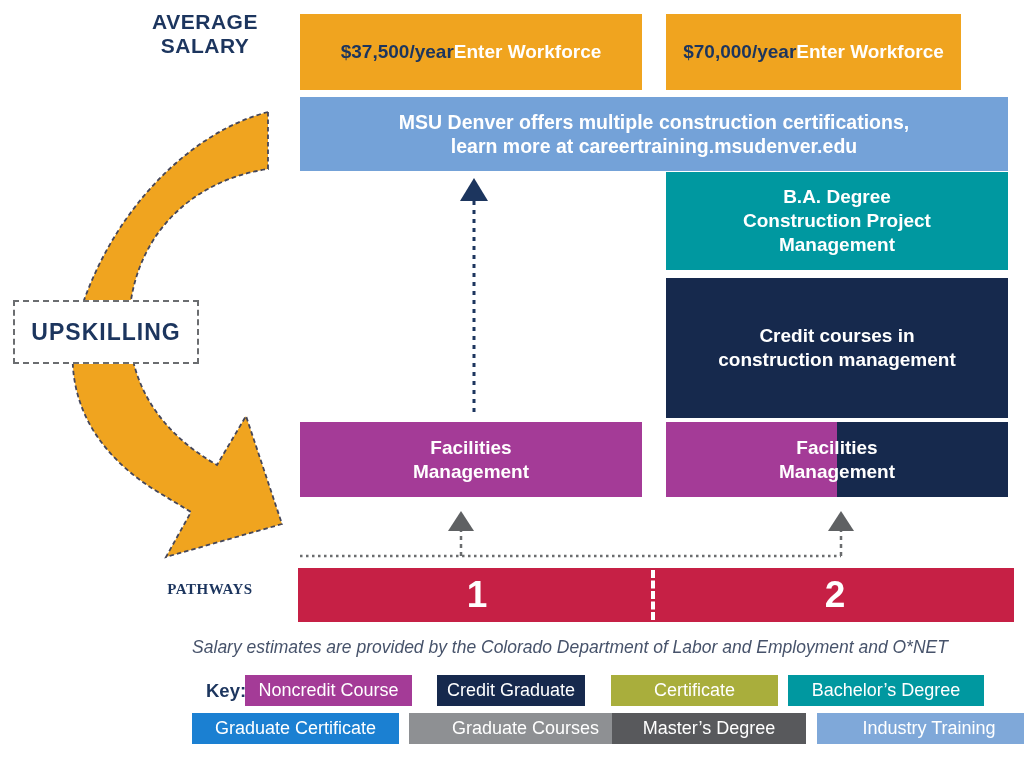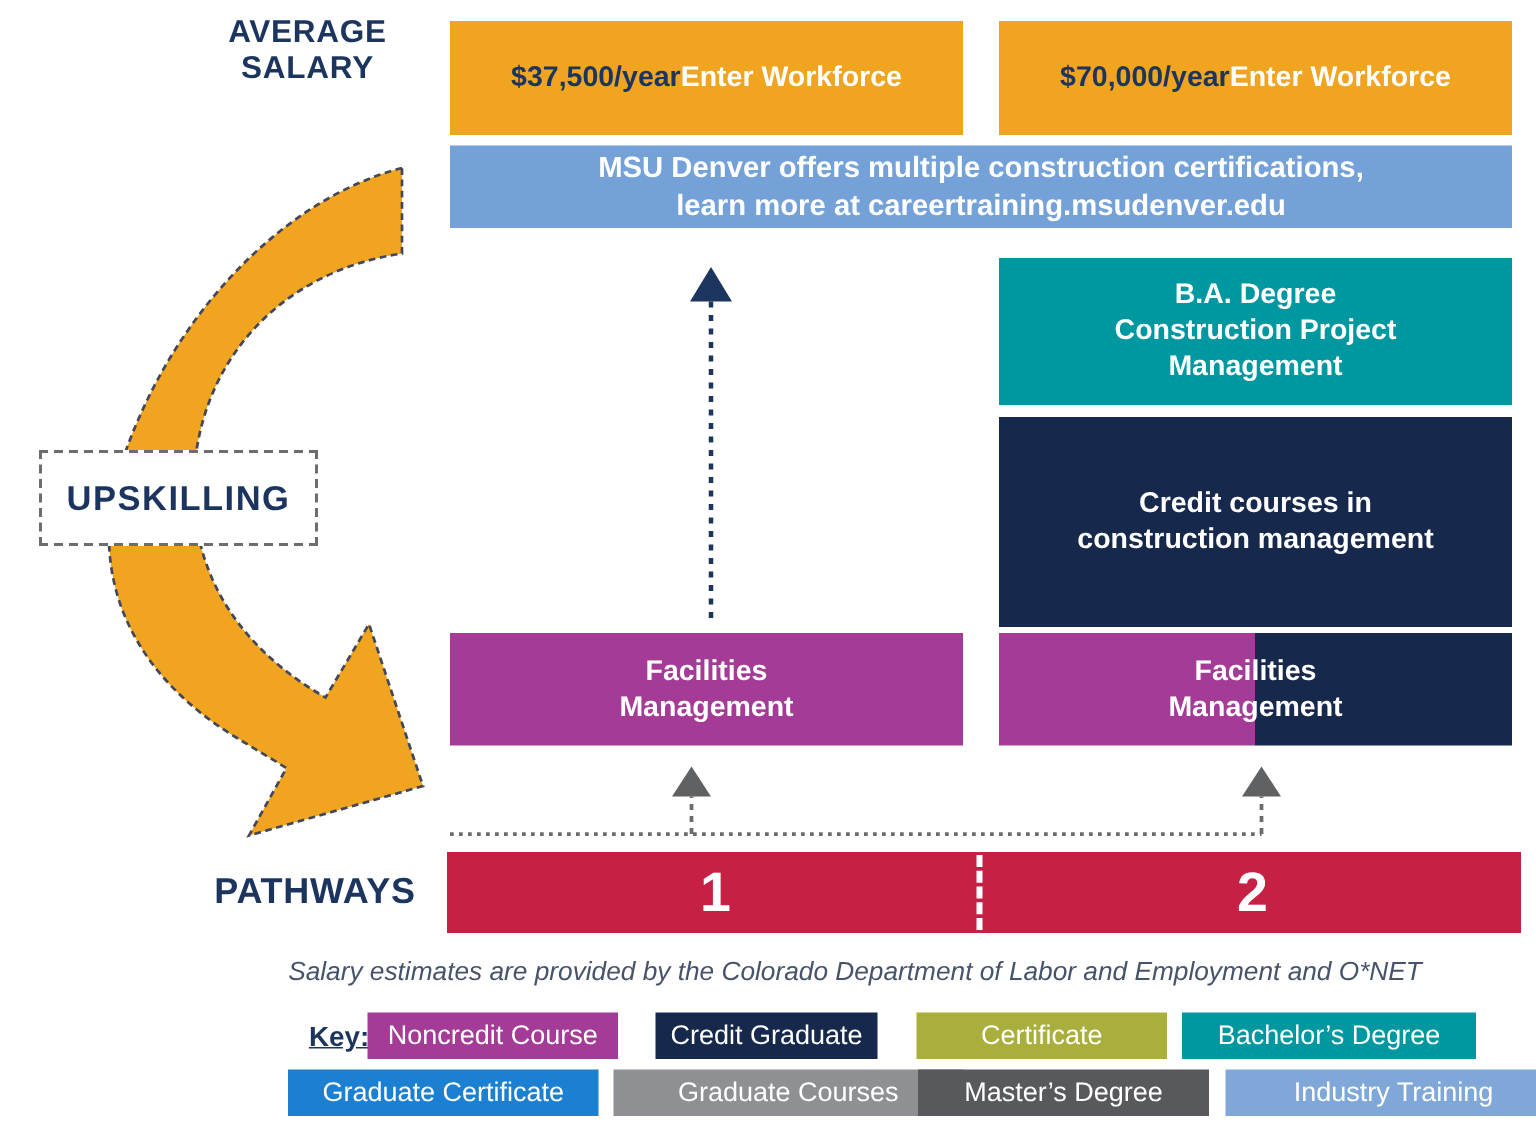--- a/index.html
+++ b/index.html
@@ -13,50 +13,50 @@
     position:absolute;display:flex;align-items:center;justify-content:center;
     text-align:center;white-space:pre-line;color:#fff;font-weight:bold;
     font-size:19px;line-height:1.25;z-index:2;
   }
   .label-navy{color:var(--text_navy);font-weight:bold;white-space:pre-line;text-align:center;}
   #avg-salary{left:138px;top:10px;width:134px;font-size:21px;line-height:1.15;letter-spacing:0.5px;z-index:2;}
   .salary-box{background:var(--orange);top:14px;height:76px;flex-direction:row;}
   .salary-amount{color:var(--text_navy);font-size:19px;}
   .salary-action{color:#ffffff;font-size:19px;}
   #salary-box-1{left:300px;width:342px;}
-  #salary-box-2{left:666px;width:342px;}
-  #info-banner{left:300px;top:97px;width:708px;height:55px;background:var(--light_blue);font-size:19.5px;}
+  #salary-box-2{left:666px;width:295px;}
+  #info-banner{left:300px;top:97px;width:708px;height:74px;background:var(--light_blue);font-size:19.5px;}
   #ba-degree-box{left:666px;top:172px;width:342px;height:98px;background:var(--teal);}
   #credit-courses-box{left:666px;top:278px;width:342px;height:140px;background:var(--navy);}
   #facilities-left-box{left:300px;top:422px;width:342px;height:75px;background:var(--purple);}
   #facilities-right-box{left:666px;top:422px;width:342px;height:75px;
     background:linear-gradient(to right, var(--purple) 50%, var(--navy) 50%);}
   #upskilling-box{
-    left:26px;top:300px;width:182px;height:60px;background:#ffffff;
+    left:13px;top:300px;width:182px;height:60px;background:#ffffff;
     border:2px dashed #6b6d70;display:flex;align-items:center;justify-content:center;
     z-index:3;font-size:23px;letter-spacing:1px;
   }
-  #pathways-label{left:128px;top:581px;width:164px;font-size:24px;letter-spacing:0.5px;z-index:2;}
+  #pathways-label{left:128px;top:581px;width:164px;font-size:15px;letter-spacing:0.5px;z-index:2;font-family:Liberation Serif, serif;}
   #pathways-bar{
     left:298px;top:568px;width:716px;height:54px;background:var(--red);
     display:flex;z-index:2;
   }
   .pathway-half{flex:1;display:flex;align-items:center;justify-content:center;
     color:#fff;font-weight:bold;font-size:37px;}
   #pathway-divider{position:absolute;left:353px;top:2px;height:50px;width:0;
     border-left:4px dashed #ffffff;}
   #footnote{
     left:160px;top:637px;width:820px;text-align:center;font-style:italic;
     font-size:17.5px;color:var(--footnote);z-index:2;
   }
   .key-item{
     position:absolute;height:31px;display:flex;align-items:center;justify-content:center;
     color:#fff;font-size:18px;font-weight:500;z-index:2;
   }
-  #key-label{left:206px;top:680px;font-size:18.5px;z-index:2;text-decoration:underline;}
+  #key-label{left:206px;top:680px;font-size:18.5px;z-index:2;}
   .row1{top:675px;}
   .row2{top:713px;}
   #key-noncredit{left:245px;width:167px;}
   #key-credit{left:437px;width:148px;}
   #key-certificate{left:611px;width:167px;}
   #key-bachelors{left:788px;width:196px;}
   #key-gradcert{left:192px;width:207px;text-align:right;}
   #key-gradcourses{left:409px;width:233px;}
   #key-masters{left:612px;width:194px;}
   #key-industry{left:817px;width:224px;}

